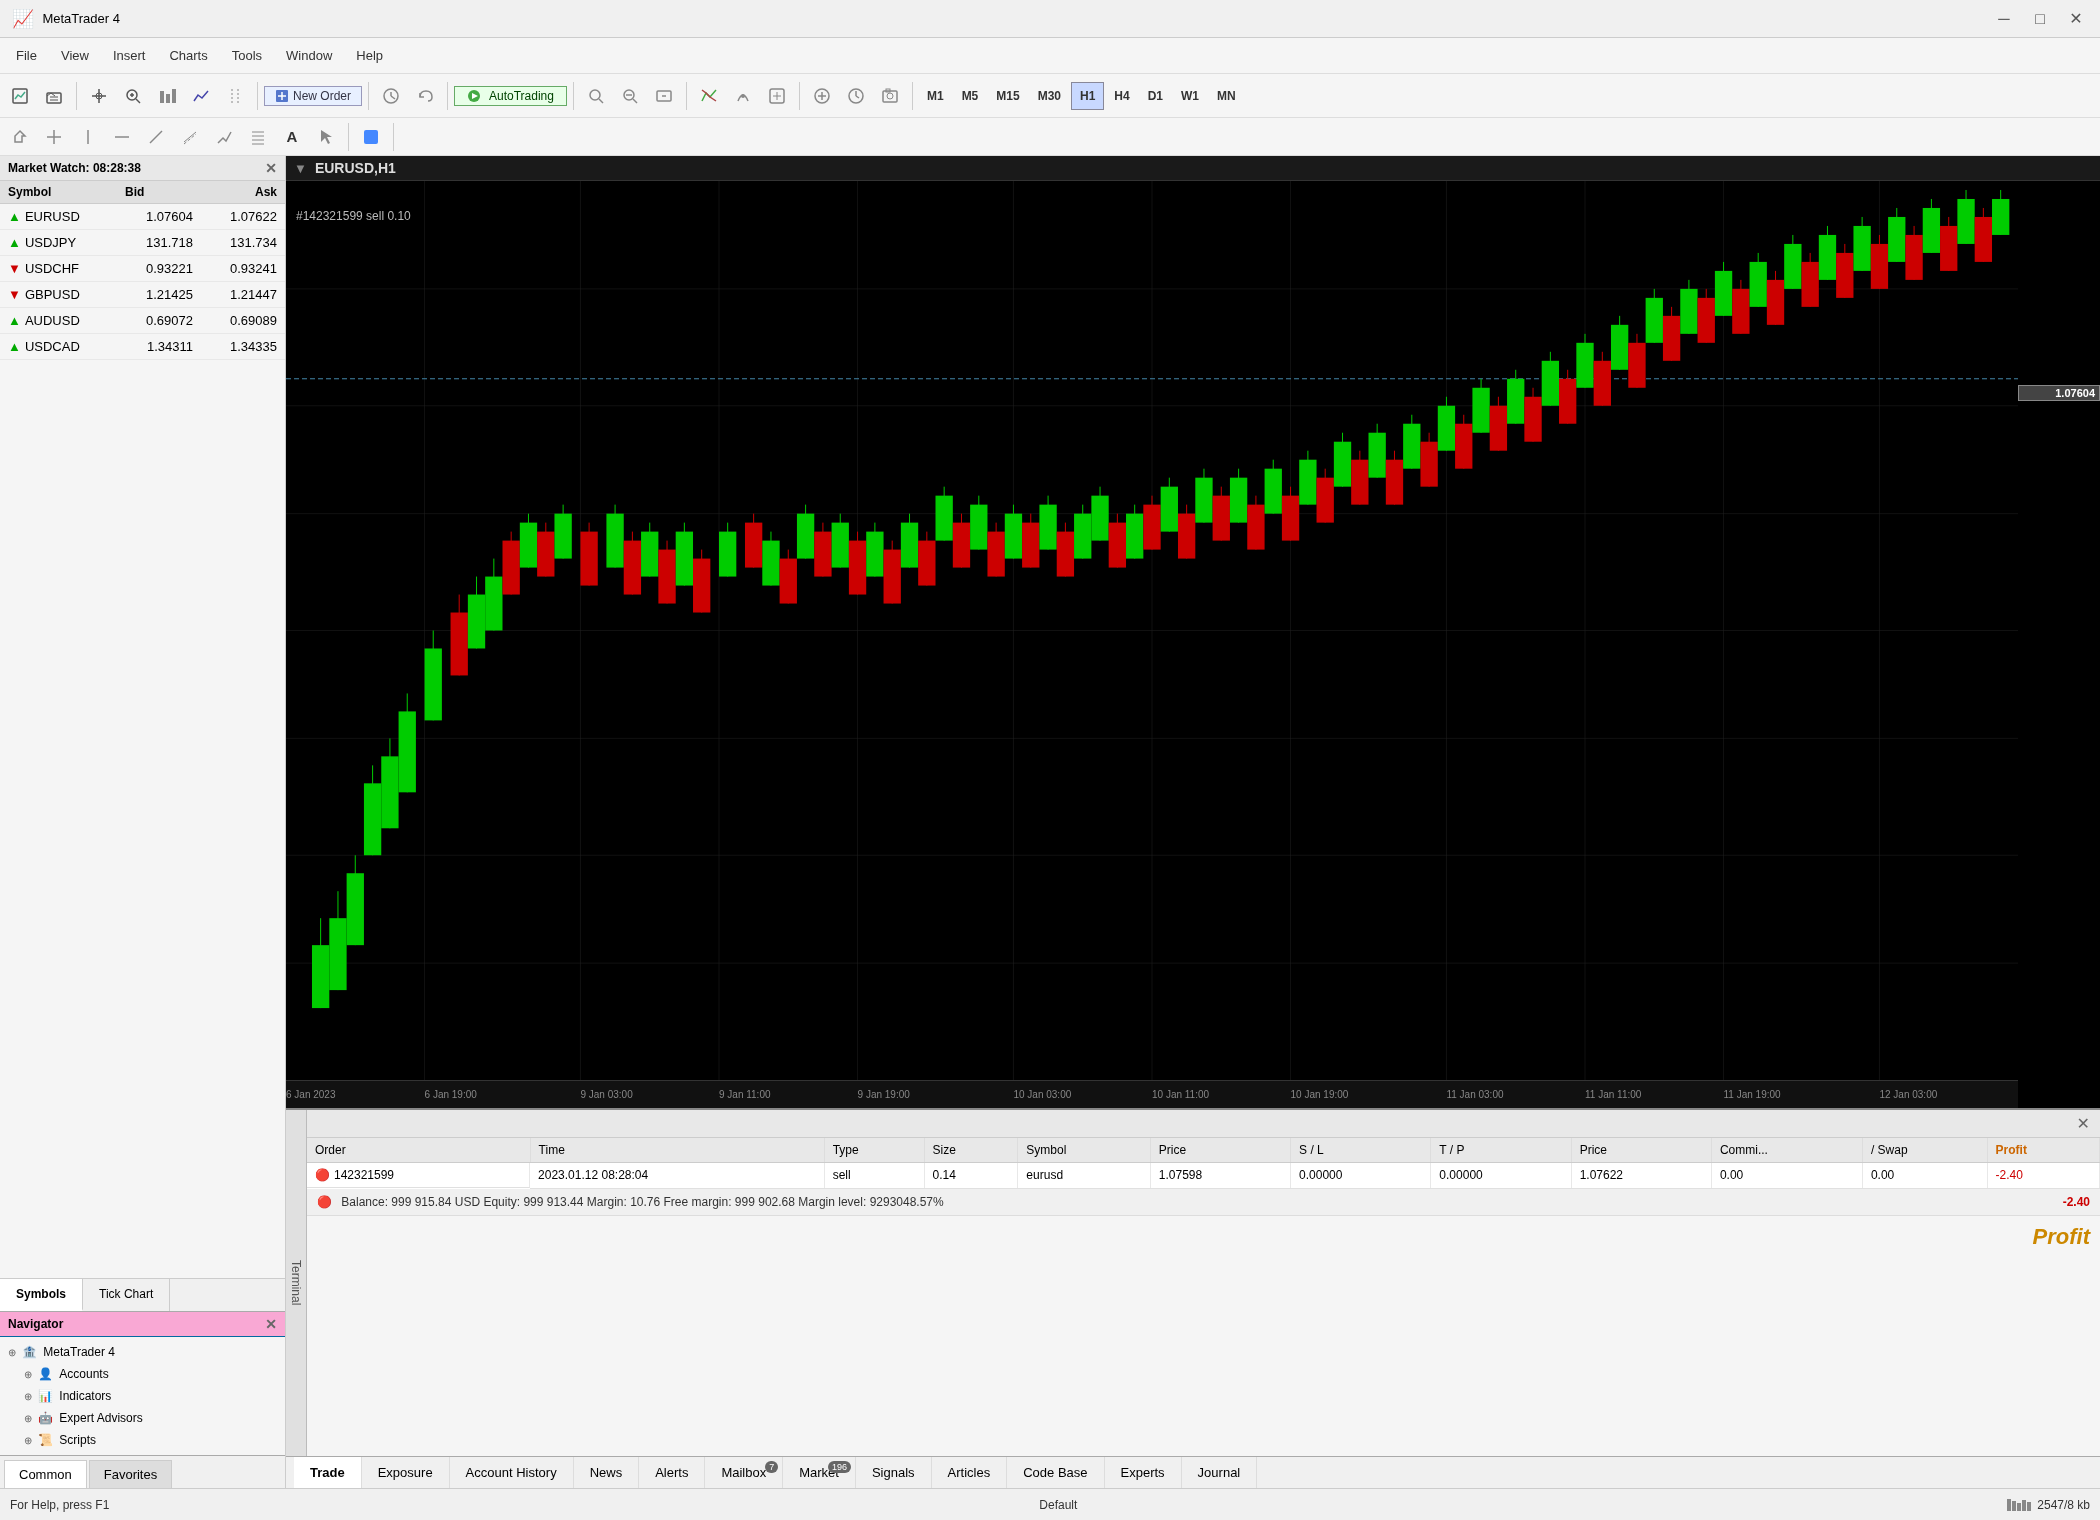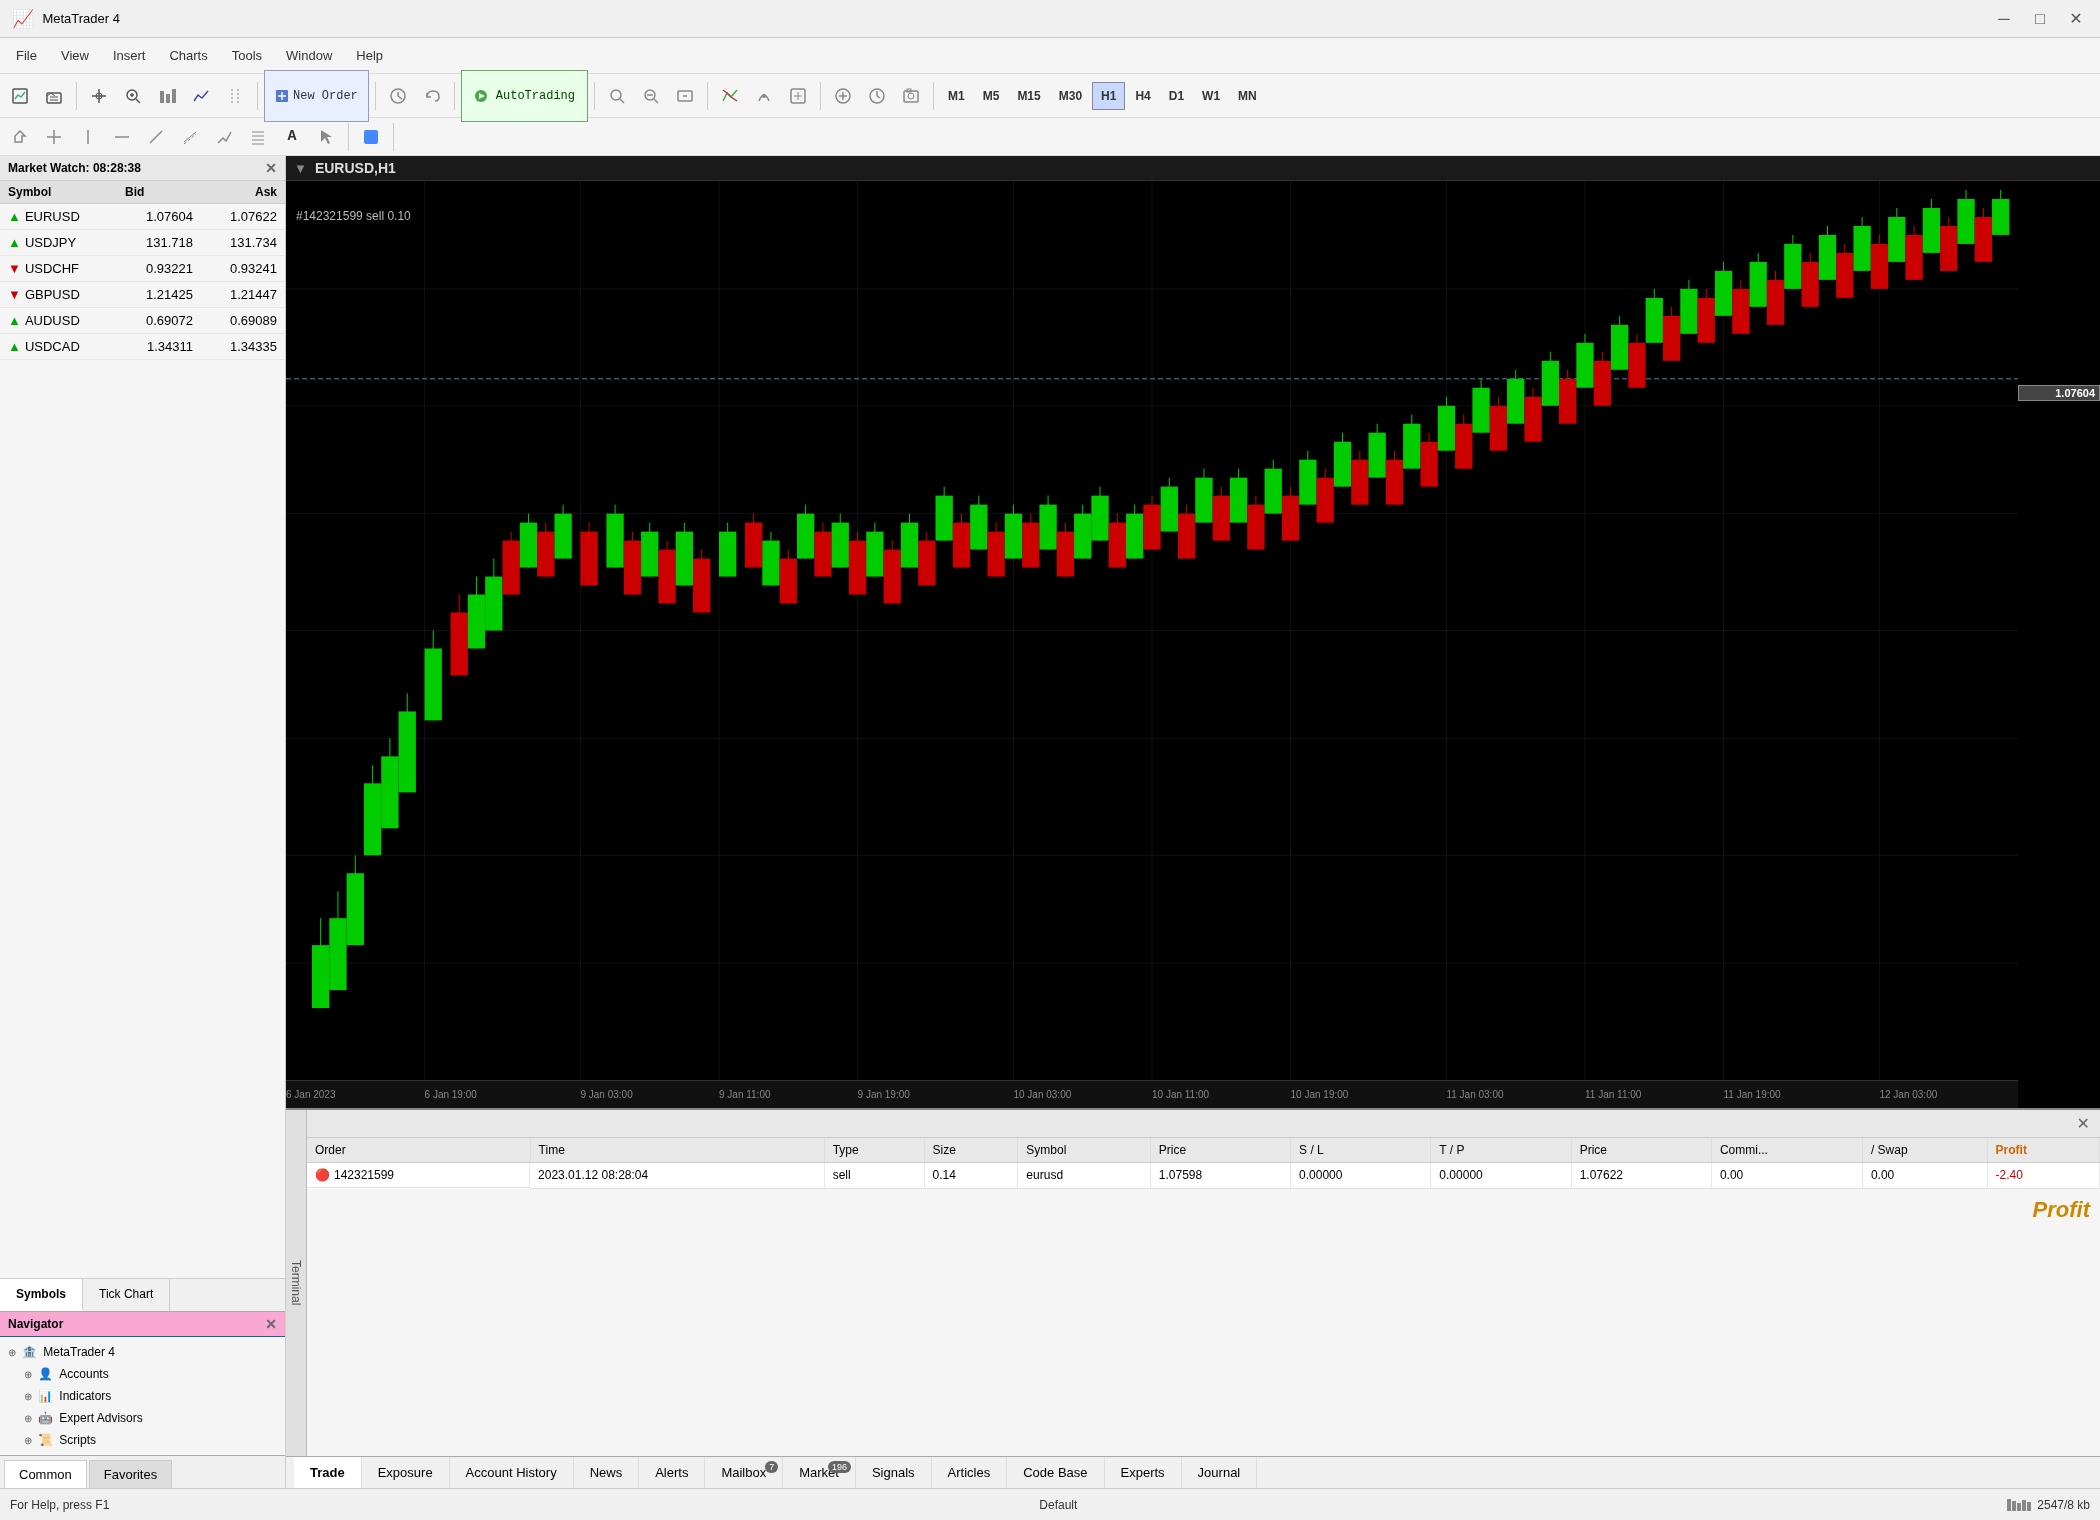--- a/index.html
+++ b/index.html
@@ -10,21 +10,21 @@
     #titlebar-left { display: flex; align-items: center; gap: 8px; padding-left: 12px; }
     #titlebar-controls { display: flex; align-items: center; gap: 4px; padding-right: 8px; }
     .title-btn { width: 32px; height: 26px; background: none; border: none; cursor: pointer; font-size: 16px; display: flex; align-items: center; justify-content: center; color: #555; }
 
     
     #menubar { width: 100%; height: 36px; background: #f5f5f5; display: flex; align-items: center; border-bottom: 1px solid #ddd; padding: 0 4px; }
     .menu-item { padding: 6px 12px; cursor: pointer; font-size: 13px; color: #333; }
 
     
     #toolbar1 { width: 100%; height: 44px; background: #f5f5f5; display: flex; align-items: center; border-bottom: 1px solid #ddd; padding: 0 4px; gap: 2px; }
-    .tb-btn { height: 52px; padding: 0 6px; background: none; border: 1px solid transparent; cursor: pointer; display: flex; align-items: center; justify-content: center; font-size: 12px; color: #333; min-width: 32px; font-family: Liberation Mono, monospace; }
+    .tb-btn { height: 20px; padding: 0 6px; background: none; border: 1px solid transparent; cursor: pointer; display: flex; align-items: center; justify-content: center; font-size: 12px; color: #333; min-width: 32px; }
     .tb-separator { width: 1px; height: 28px; background: #ccc; margin: 0 4px; }
     .tb-btn-new-order { background: #e8f0ff; border: 1px solid #99b; color: #334; font-size: 12px; padding: 0 10px; }
     .tb-timeframe { font-size: 12px; font-weight: bold; padding: 0 8px; height: 28px; display: flex; align-items: center; cursor: pointer; color: #333; }
     .tb-timeframe.active { background: #c8d8ff; border: 1px solid #889; }
 
     
     #toolbar2 { width: 100%; height: 38px; background: #f5f5f5; display: flex; align-items: center; border-bottom: 1px solid #ddd; padding: 0 4px; gap: 2px; }
 
     
     #main { display: flex; width: 100%; height: calc(1520px - 38px - 36px - 44px - 38px - 32px); }
@@ -849,20 +849,27 @@
     <td>0.00000</td>
     <td>1.07622</td>
     <td>0.00</td>
     <td>0.00</td>
     <td class="profit-negative">-2.40</td>
   </tr>
                 </tbody>
             </table>
           </div>
 
+          <div id="balance-row">
+            <span>
+              <span style="margin-right:6px;">🔴</span>
+              <span>Balance: 999 915.84 USD  Equity: 999 913.44  Margin: 10.76  Free margin: 999 902.68  Margin level: 9293048.57%</span>
+            </span>
+            <span id="balance-right">-2.40</span>
+          </div>
 
 
           <div style="position:relative;">
             <div id="profit-label">
               <span>Profit</span>
             </div>
           </div>
         </div>
       </div>
 

